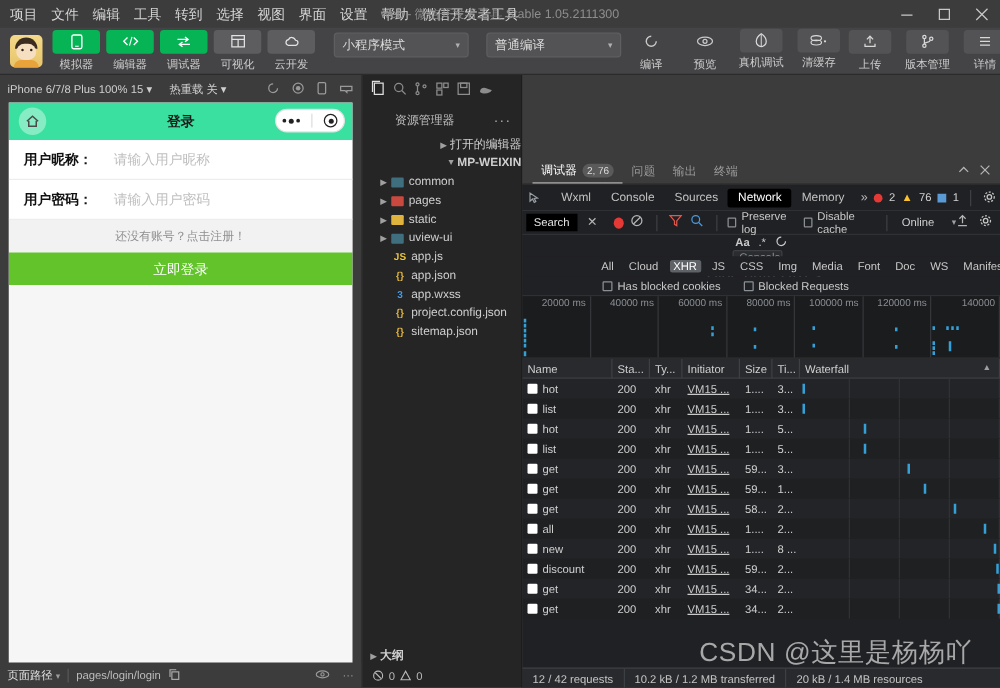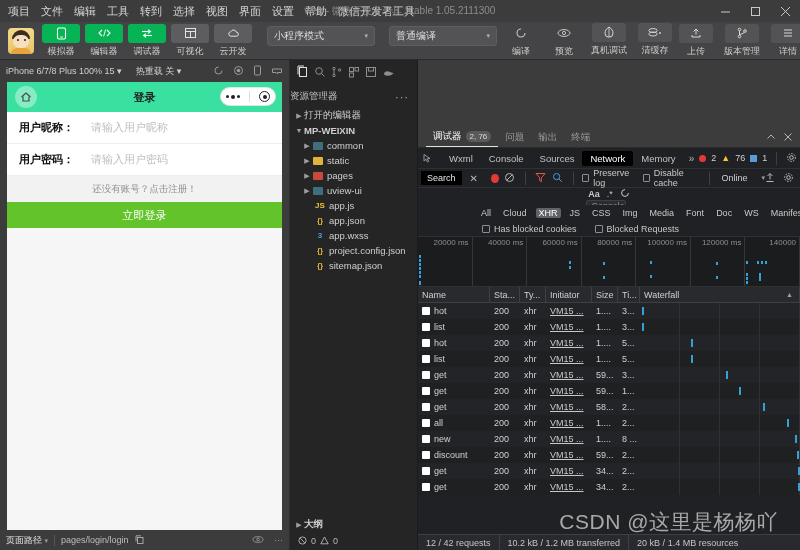--- a/index.html
+++ b/index.html
@@ -118,26 +118,26 @@
   .sim-status .sel { color:#e0e0e0;}
   .sim-status .caret{font-size:7px;color:#9b9b9b;}
   .sim-status .divider{width:1px;height:11px;background:#575757;}
   .sim-status .path{color:#bdbdbd;}
   .sim-status .right{margin-left:auto;display:flex;gap:10px;align-items:center;color:#9a9a9a;}
 
   
   .exp-pane { width: 128px; flex: 0 0 128px; background: #252526; display:flex; flex-direction:column; border-right:1px solid #1b1b1b;}
   .exp-icons { height: 26px; display:flex; align-items:center; gap: 5px; padding: 0 6px; color:#8d8d8d;}
   .exp-icons .act { color:#e0e0e0; }
-  .exp-head { display:flex; align-items:center; padding: 4px 8px 5px 0; }
+  .exp-head { display:flex; align-items:center; padding: 4px 8px 5px 26px; }
   .exp-head-title { font-size: 9.5px; color:#c3c3c3; }
   .exp-head .dots3 { margin-left:auto; color:#b0b0b0; font-size:11px; letter-spacing:1px;}
   .tree-row { height: 15px; display:flex; align-items:center; font-size: 9.5px; color:#cfcfcf; padding-left:4px; white-space:nowrap;}
   .tw { width:10px; text-align:center; color:#a0a0a0; font-size:7px; flex:0 0 10px;}
-  .tree-row.lvl1 { padding-left: 4px; }
+  .tree-row.lvl1 { padding-left: 4px; justify-content: flex-end; }
   .tree-row.lvl2 { padding-left: 12px; }
   .tree-row.lvl3 { padding-left: 24px; }
   .fico { width:12px; flex:0 0 12px; display:flex; align-items:center; justify-content:center; margin-right:3px;}
   .folder { width:10px;height:8px;border-radius:1px;background:#5b9bd5; position:relative;}
   .folder.red{background:#c9493f;}
   .folder.yellow{background:#e0b33c;}
   .folder.teal{background:#3f6f7f;}
   .ext { font-size: 8px; font-weight:bold; }
   .ext.js { color:#e8c33c; }
   .ext.json { color:#e0b33c; }
@@ -586,30 +586,30 @@
       <div class="tree-row lvl2">
         <span class="tw">▶</span>
         <span class="fico">
             <span class="folder teal"></span>
           </span>
         <span>common</span>
       </div>
       <div class="tree-row lvl2">
         <span class="tw">▶</span>
         <span class="fico">
-            <span class="folder yellow"></span>
-          </span>
-        <span>static</span>
+            <span class="folder red"></span>
+          </span>
+        <span>pages</span>
       </div>
       <div class="tree-row lvl2">
         <span class="tw">▶</span>
         <span class="fico">
-            <span class="folder red"></span>
-          </span>
-        <span>pages</span>
+            <span class="folder yellow"></span>
+          </span>
+        <span>static</span>
       </div>
       <div class="tree-row lvl2">
         <span class="tw">▶</span>
         <span class="fico">
             <span class="folder teal"></span>
           </span>
         <span>uview-ui</span>
       </div>
       <div class="tree-row lvl3">
         <span class="fico">

